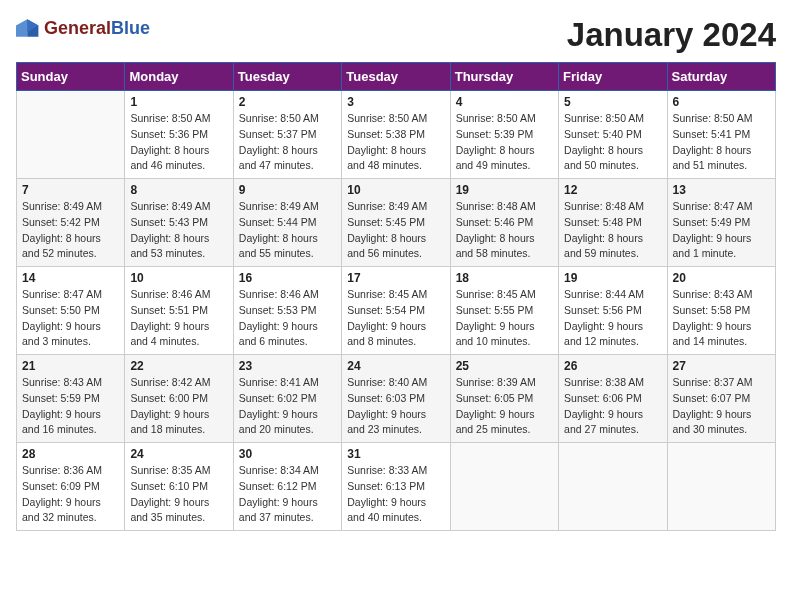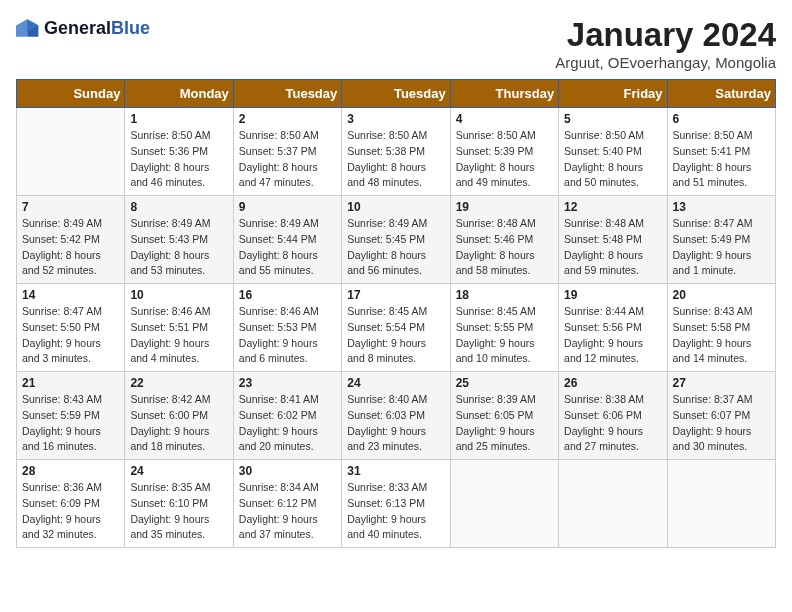--- a/index.html
+++ b/index.html
@@ -17,21 +17,21 @@
       margin-bottom: 8px;
     }
     .logo {
       display: flex;
       align-items: center;
       gap: 4px;
     }
     .logo-text-general {
       font-size: 18px;
       font-weight: bold;
-      color: #0f172a;
+      color: #7f1d1d;
     }
     .logo-text-blue {
       font-size: 18px;
       font-weight: bold;
       color: #2B5EAB;
       margin-top: 22px;
     }
     .logo-icon {
       width: 24px;
       height: 24px;
@@ -47,24 +47,24 @@
     .subtitle {
       font-size: 15px;
       color: #444;
     }
     .calendar-table {
       width: 100%;
       border-collapse: collapse;
       font-size: 11px;
     }
     .calendar-table thead tr th {
-      background-color: #a16207;
+      background-color: #701a75;
       color: #fff;
       padding: 6px 4px;
-      text-align: right;
+      text-align: left;
       font-size: 13px;
       font-weight: bold;
       border: 1px solid #2B5EAB;
     }
     .calendar-table tbody tr td {
       border: 1px solid #ccc;
       vertical-align: top;
       padding: 4px 5px;
       min-height: 80px;
       width: calc(100% / 7);
@@ -96,21 +96,20 @@
       <polygon points="14,4 28,12 28,26 14,26" fill="#2B5EAB"></polygon>
       <polygon points="14,4 0,12 0,26 14,26" fill="#5B8FD4"></polygon>
       <polygon points="14,4 28,12 14,20" fill="#3A6FC0"></polygon>
     </svg>
     <div>
       <span class="logo-text-general">General</span><span class="logo-text-blue">Blue</span>
     </div>
   </div>
   <div class="title-area">
     <div class="month-title">January 2024</div>
-    <div class="subtitle">Arguut, OEvoerhangay, Mongolia</div>
   </div>
 </div>
 
 <table class="calendar-table">
   <thead>
     <tr>
     <th>Sunday</th>
         <th>Monday</th>
         <th>Tuesday</th>
         <th>Tuesday</th>

